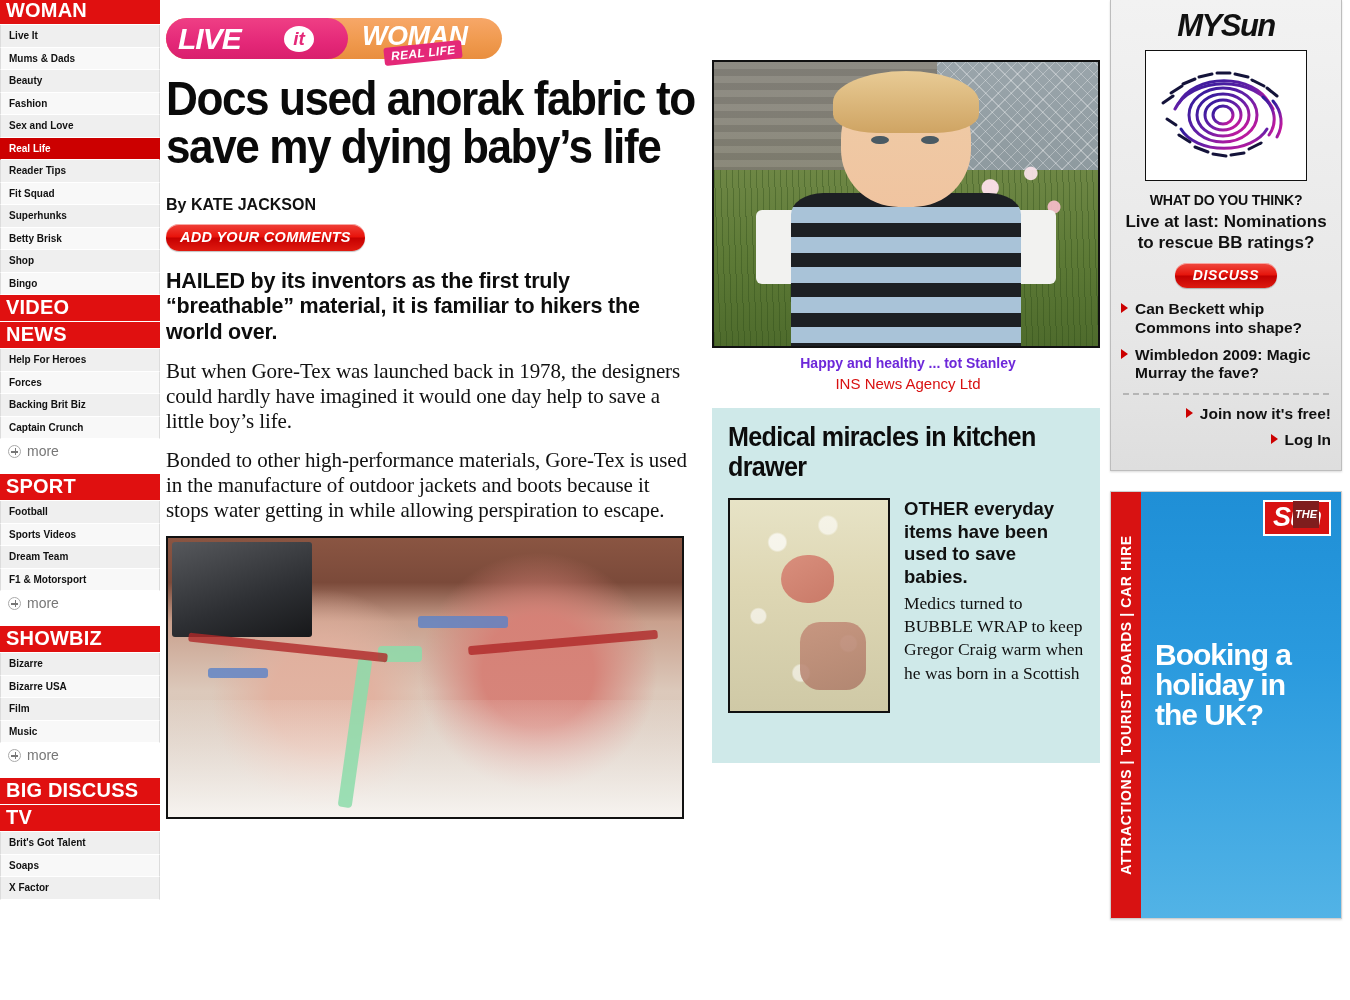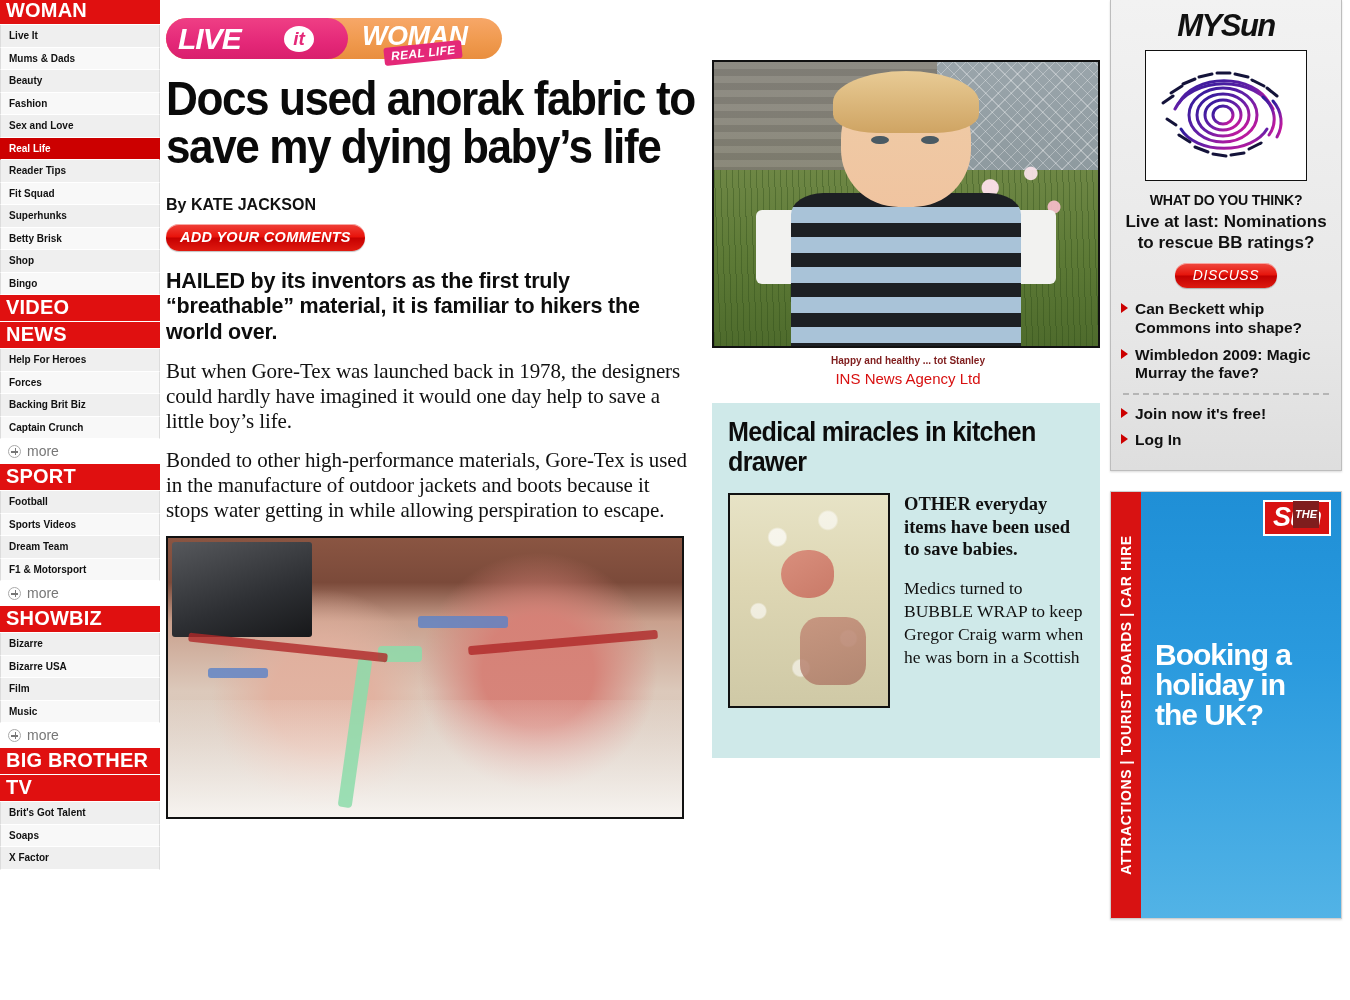--- a/index.html
+++ b/index.html
@@ -30,21 +30,21 @@
     font-size: 10px; font-weight: bold; color: #111;
     padding: 5px 7px 5px 8px; line-height: 1.15;
     border-left: 1px solid #dcdcdc; border-right:1px solid #dcdcdc;
   }
   .nav-item.alt { background: #f8f8f8; }
   .nav-item.active {
     background: #cc0000; color: #ffffff;
     border-left: 1px solid #cc0000; border-right:1px solid #cc0000;
   }
   .nav-more {
-    background: #ffffff; padding: 4px 7px 5px 8px;
+    background: #ffffff; padding: 4px 7px 15px 8px;
     font-size: 14px; color: #777; display: flex; align-items: center; gap: 6px;
   }
   .plus-ico {
     display:inline-block; width: 13px; height: 13px; border: 1px solid #aaa;
     border-radius: 50%; position: relative; background:#fff; flex:none;
   }
   .plus-ico::before, .plus-ico::after {
     content:""; position:absolute; background:#777;
   }
   .plus-ico::before { left: 2px; right: 2px; top: 5.5px; height: 1.5px; }
@@ -201,22 +201,22 @@
       #1d2024 0 14px, #a9c3d8 14px 30px);
   }
   .tot-photo .sleeveL, .tot-photo .sleeveR {
     position:absolute; top: 52%; width: 14%; height: 26%;
     background:#f2f2f0; border-radius: 6px;
   }
   .tot-photo .sleeveL { left: 11%; }
   .tot-photo .sleeveR { right: 11%; }
 
   .caption {
-    text-align:center; font-size: 10px; font-weight: bold;
-    color: #7f1d1d; margin-top: 7px; line-height:1.25;
+    text-align:center; font-size: 14px; font-weight: bold;
+    color: #6d28d9; margin-top: 7px; line-height:1.25;
   }
   .credit {
     text-align:center; font-size: 15px; color: #d81010; margin-top: 2px;
   }
 
   .teal-box {
     margin-top: 16px; width: 388px; background: #cfe9e9;
     padding: 14px 16px 16px 16px; min-height: 355px;
   }
   .teal-title {
@@ -241,22 +241,21 @@
     border-radius: 50% 45% 45% 50%;
     background: linear-gradient(150deg,#d98f7d,#c97a68);
   }
   .bubble-photo .torso {
     position:absolute; left: 44%; top: 58%; width: 42%; height: 32%;
     border-radius: 30%;
     background: linear-gradient(160deg, rgba(196,140,120,.85), rgba(170,118,100,.8));
   }
   .teal-lead {
     font-size: 18.5px; font-weight: bold; line-height: 1.22; color:#101010;
-    margin-bottom: 16px;
-    font-family: Liberation Serif, serif;
+    margin-bottom: 4px;
   }
   .teal-body {
     font-family:"Liberation Serif", serif; font-size: 17.5px;
     line-height: 1.32; color:#111;
   }
 
   
   .rail { position:absolute; left: 1110px; top: 0; width: 192px; }
   .mysun-box {
     background: linear-gradient(180deg,#f2f2f2 0%, #e7e7e7 70%, #dedede 100%);
@@ -279,29 +278,30 @@
     letter-spacing: -.2px; margin-bottom: 4px;
     transform: scaleX(.94);
   }
   .poll-q {
     text-align:center; font-size: 17px; font-weight: bold; color:#111;
     line-height: 1.22; margin-bottom: 10px;
   }
   .discuss-btn {
     display:block; margin: 0 auto 12px auto; border:none; cursor:pointer;
     background: linear-gradient(180deg,#f04a40 0%, #e5140b 48%, #c20000 52%, #dd1a10 100%);
-    color:#fff; font-weight:normal; font-style:italic; font-size: 14px;
+    color:#fff; font-weight:bold; font-style:italic; font-size: 14px;
     letter-spacing:.6px; padding: 4px 18px 5px 18px; border-radius: 12px;
     box-shadow: inset 0 1px 0 rgba(255,255,255,.5), 0 1px 1px rgba(0,0,0,.25);
     font-family:"Liberation Sans", sans-serif;
   }
   .rail-link {
     display:flex; gap: 7px; font-size: 15.5px; font-weight: bold;
     color:#111; line-height: 1.2; margin-bottom: 8px; align-items:flex-start;
     cursor:pointer;
+    justify-content:flex-end;
   }
   .tri {
     flex:none; width:0; height:0; margin-top: 3px;
     border-left: 7px solid #cc0000;
     border-top: 5px solid transparent; border-bottom: 5px solid transparent;
   }
   .rail-divider {
     border-top: 2px dashed #b5b5b5; margin: 10px 2px 10px 2px;
   }
 
@@ -379,21 +379,21 @@
       </div>
       <div class="nav-head">SHOWBIZ</div>
       <div class="nav-item">Bizarre</div>
       <div class="nav-item alt">Bizarre USA</div>
       <div class="nav-item">Film</div>
       <div class="nav-item alt">Music</div>
       <div class="nav-more">
         <span class="plus-ico"></span>
         <span>more</span>
       </div>
-      <div class="nav-head">BIG BROTHER</div>
+      <div class="nav-head">BIG DISCUSS</div>
       <div class="nav-head">TV</div>
       <div class="nav-item">Brit's Got Talent</div>
       <div class="nav-item alt">Soaps</div>
       <div class="nav-item">X Factor</div>
     </nav>
 
   <main class="main">
 
     <div class="liveit-logo">
       <div class="liveit-pill"></div>

